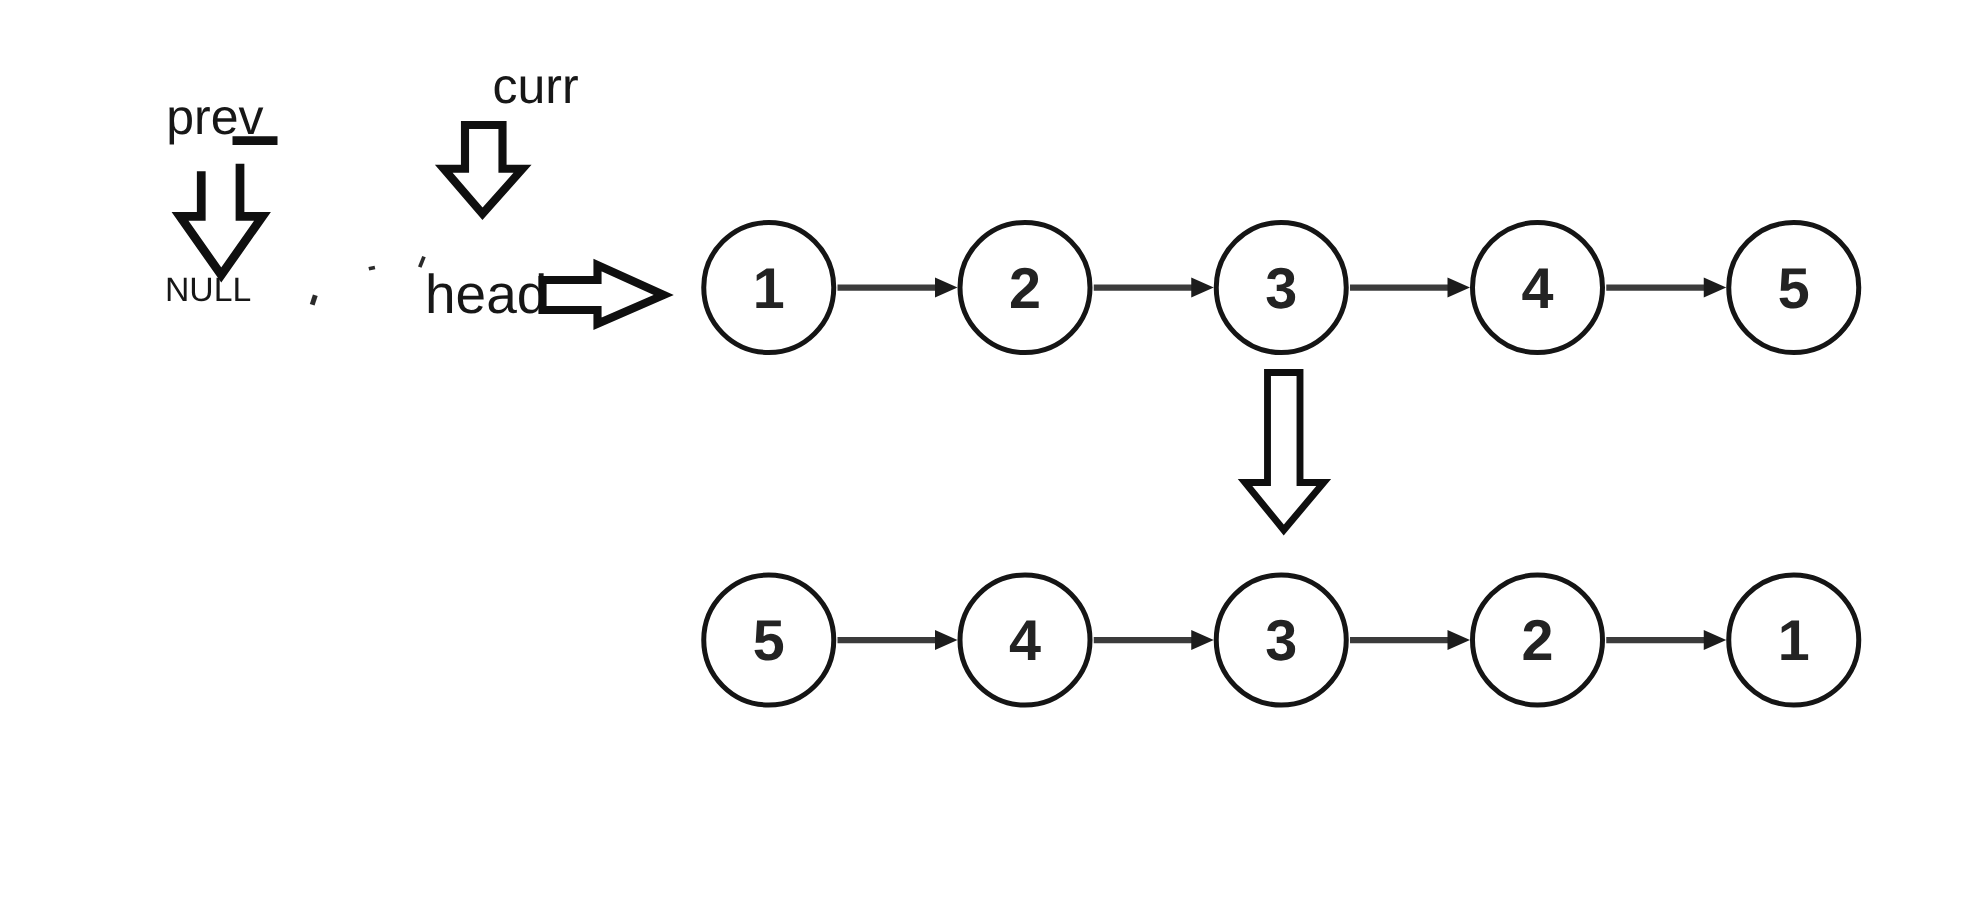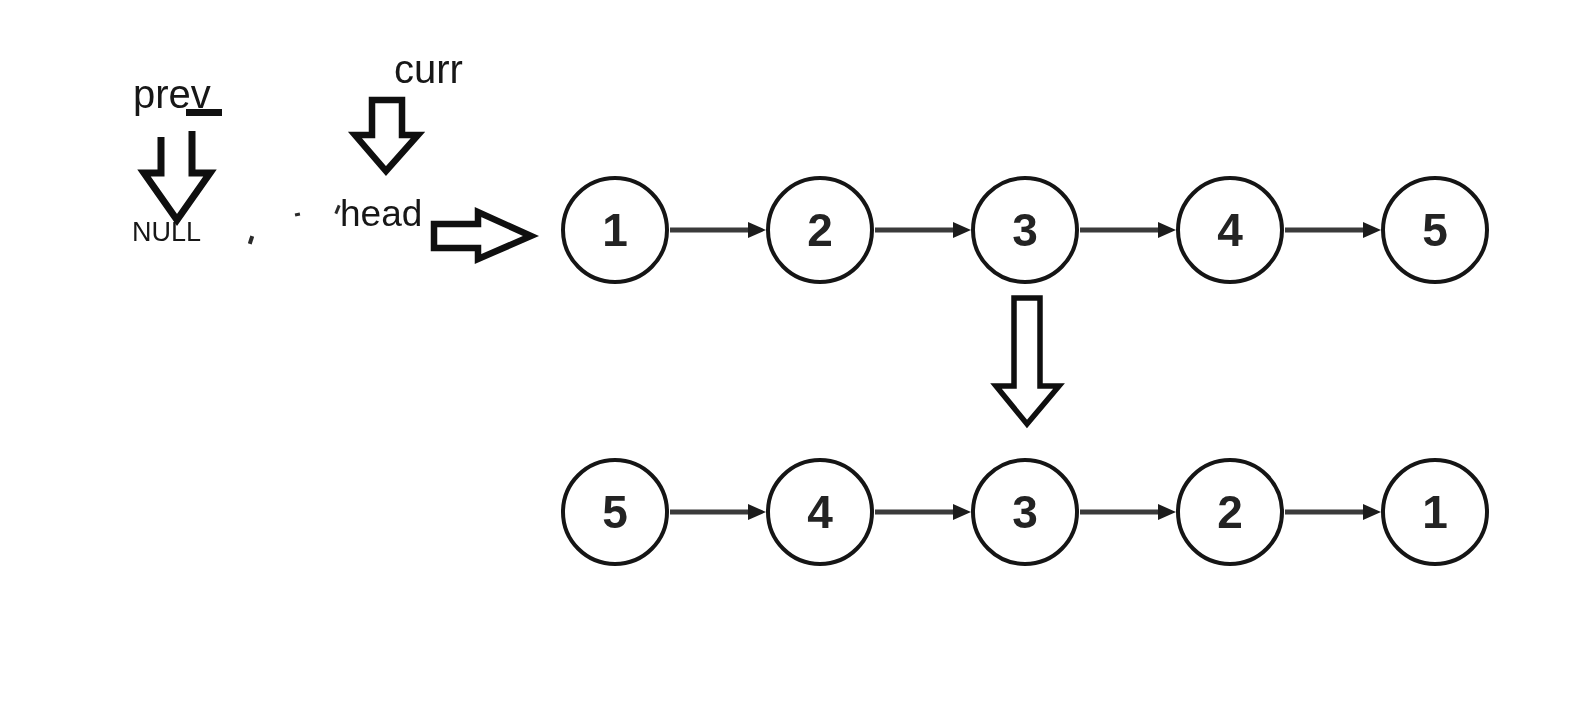--- a/index.html
+++ b/index.html
@@ -55,21 +55,21 @@
 <body>
 
 <div id="canvas">
 
   <div>
     <div class="label" style="left:133px; top:72px;">prev</div>
     <div class="underline-mark" style="left:186px; top:109px; width:36px; height:7px;"></div>
     <div class="label" style="left:132px; top:218px; font-size:27px;">NULL</div>
 
     <div class="label" style="left:347px; top:47px;margin-left:47px;">curr</div>
-    <div class="label" style="left:340px; top:194px; font-size:37px;text-align:center;">head</div>
+    <div class="label" style="left:340px; top:212px; font-size:44px;text-align:center;">head</div>
 
     <div class="stray" style="left:249px; top:236px; width:4px; height:8px; transform:rotate(18deg);"></div>
     <div class="stray" style="left:295px; top:213px; width:5px; height:3px; transform:rotate(-12deg);"></div>
     <div class="stray" style="left:336px; top:205px; width:3px; height:9px; transform:rotate(22deg);"></div>
   </div>
 
   <svg id="shape-layer" viewBox="0 0 1575 720">
 
     <path d="M 161 137 L 161 173 L 144 173 L 177 220 L 210 173 L 192 173 L 192 131" fill="none" stroke="#0f0f0f" stroke-width="7" stroke-linejoin="miter"></path>
 

